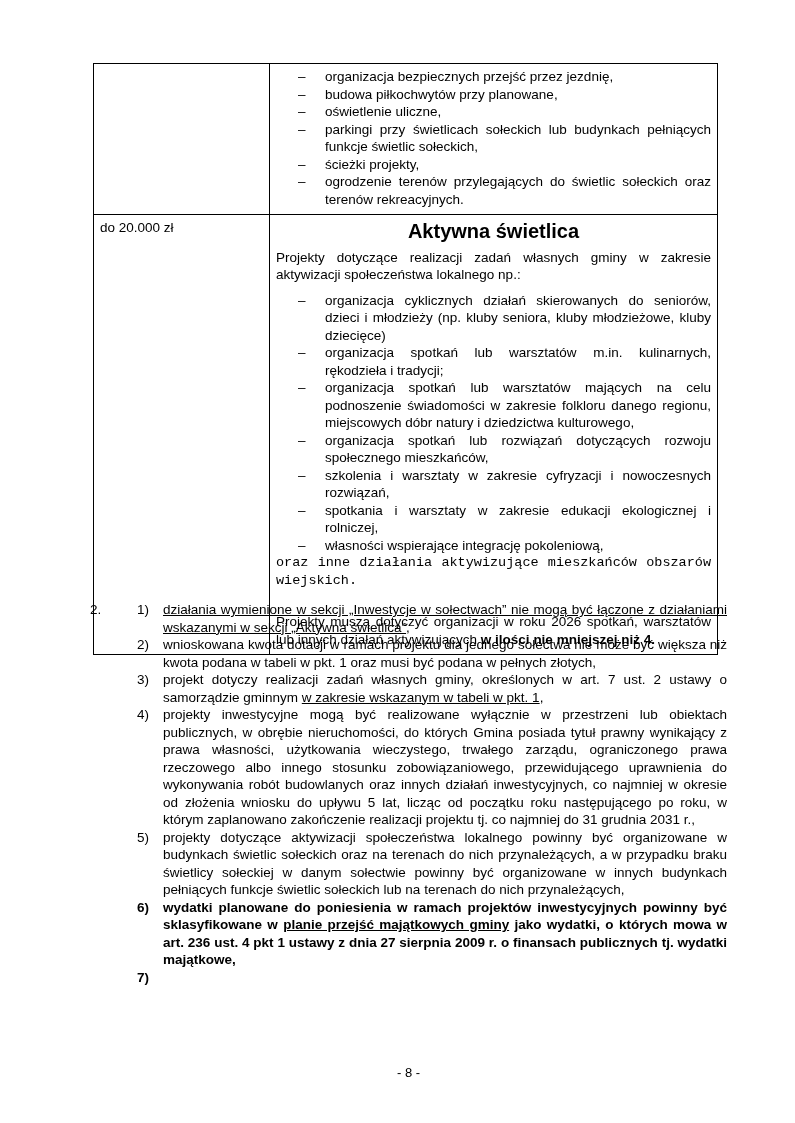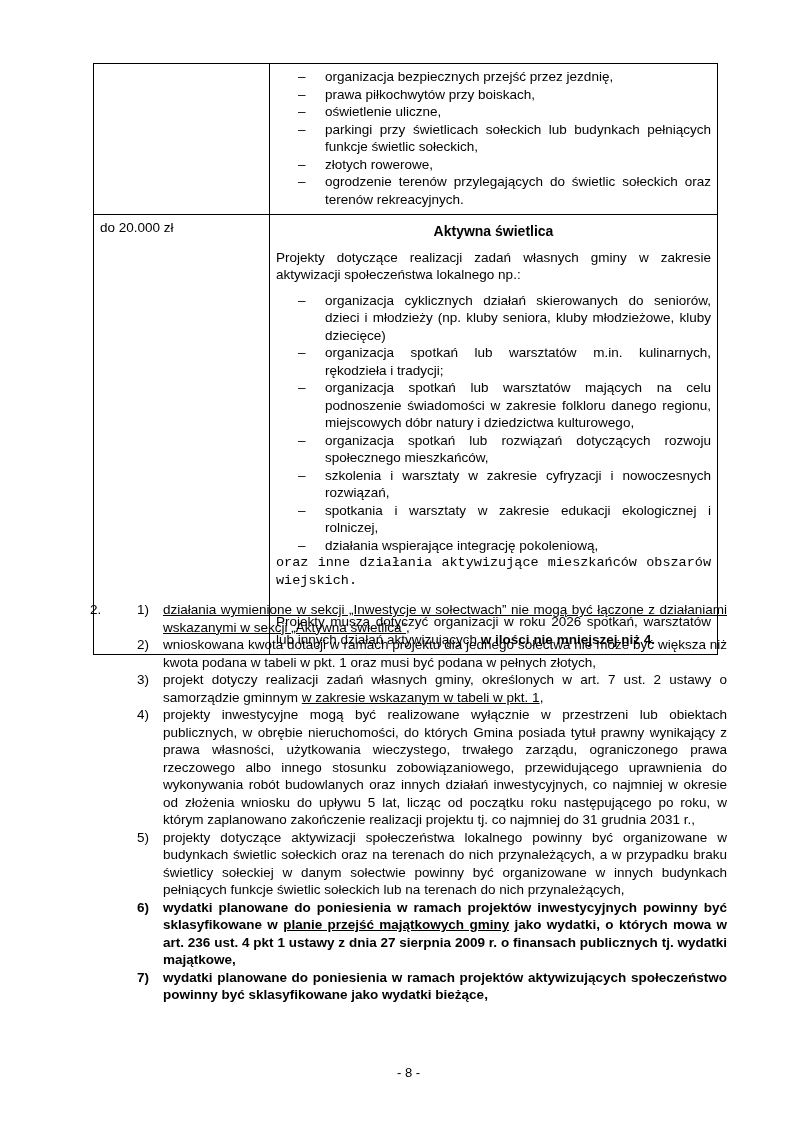--- a/index.html
+++ b/index.html
@@ -33,21 +33,21 @@
     position:relative;
     padding-left:49px;
     text-align:justify;
   }
   .dash-item .dash{
     position:absolute;left:22px;top:0;
   }
   .cell-heading{
     text-align:center;
     font-weight:bold;
-    font-size:14px;
+    font-size:20px;
     margin:4px 0 8px 0;
   }
   .cell-para{
     margin:0 0 8px 0;
     text-align:justify;
   }
   .cell-outro{
     text-align:justify;
     font-family:Liberation Mono, monospace;
   }
@@ -95,33 +95,33 @@
     <tbody>
         <tr>
       <td class="amount-cell"></td>
       <td>
         <div class="dash-item">
           <span class="dash">–</span>
           <span>organizacja bezpiecznych przejść przez jezdnię,</span>
         </div>
         <div class="dash-item">
           <span class="dash">–</span>
-          <span>prawa piłkochwytów przy boiskach,</span>
+          <span>budowa piłkochwytów przy planowane,</span>
         </div>
         <div class="dash-item">
           <span class="dash">–</span>
           <span>oświetlenie uliczne,</span>
         </div>
         <div class="dash-item">
           <span class="dash">–</span>
           <span>parkingi przy świetlicach sołeckich lub budynkach pełniących funkcje świetlic sołeckich,</span>
         </div>
         <div class="dash-item">
           <span class="dash">–</span>
-          <span>złotych rowerowe,</span>
+          <span>ścieżki projekty,</span>
         </div>
         <div class="dash-item">
           <span class="dash">–</span>
           <span>ogrodzenie terenów przylegających do świetlic sołeckich oraz terenów rekreacyjnych.</span>
         </div>
       </td>
     </tr>
     <tr>
       <td class="amount-cell">do 20.000 zł</td>
       <td>
@@ -146,21 +146,21 @@
         <div class="dash-item">
           <span class="dash">–</span>
           <span>szkolenia i warsztaty w zakresie cyfryzacji i nowoczesnych rozwiązań,</span>
         </div>
         <div class="dash-item">
           <span class="dash">–</span>
           <span>spotkania i warsztaty w zakresie edukacji ekologicznej i rolniczej,</span>
         </div>
         <div class="dash-item">
           <span class="dash">–</span>
-          <span>działania wspierające integrację pokoleniową,</span>
+          <span>własności wspierające integrację pokoleniową,</span>
         </div>
         <div class="cell-outro">oraz inne działania aktywizujące mieszkańców obszarów wiejskich.</div>
         <p class="cell-note"><span>Projekty muszą dotyczyć organizacji w roku 2026 spotkań, warsztatów lub innych działań aktywizujących </span><span class="b">w ilości nie mniejszej niż 4.</span></p>
       </td>
     </tr>
   </tbody>
     </table>
 
   <div class="section">
     <div class="sec-intro">
@@ -192,19 +192,18 @@
       <span>projekty dotyczące aktywizacji społeczeństwa lokalnego powinny być organizowane w budynkach świetlic sołeckich oraz na terenach do nich przynależących, a w przypadku braku świetlicy sołeckiej w danym sołectwie powinny być organizowane w innych budynkach pełniących funkcje świetlic sołeckich lub na terenach do nich przynależących,</span>
     </div>
 
     <div class="point bold">
       <span class="marker">6)</span>
       <span>wydatki planowane do poniesienia w ramach projektów inwestycyjnych powinny być sklasyfikowane w </span><span class="u">planie przejść majątkowych gminy</span><span> jako wydatki, o których mowa w art. 236 ust. 4 pkt 1 ustawy z dnia 27 sierpnia 2009 r. o finansach publicznych tj. wydatki majątkowe,</span>
     </div>
 
     <div class="point bold">
       <span class="marker">7)</span>
-      <span>wydatki planowane do poniesienia w ramach projektów aktywizujących społeczeństwo powinny być sklasyfikowane jako wydatki bieżące,</span>
     </div>
   </div>
 
   <div class="footer">- 8 -</div>
 
 </div>
 
 </body></html>

